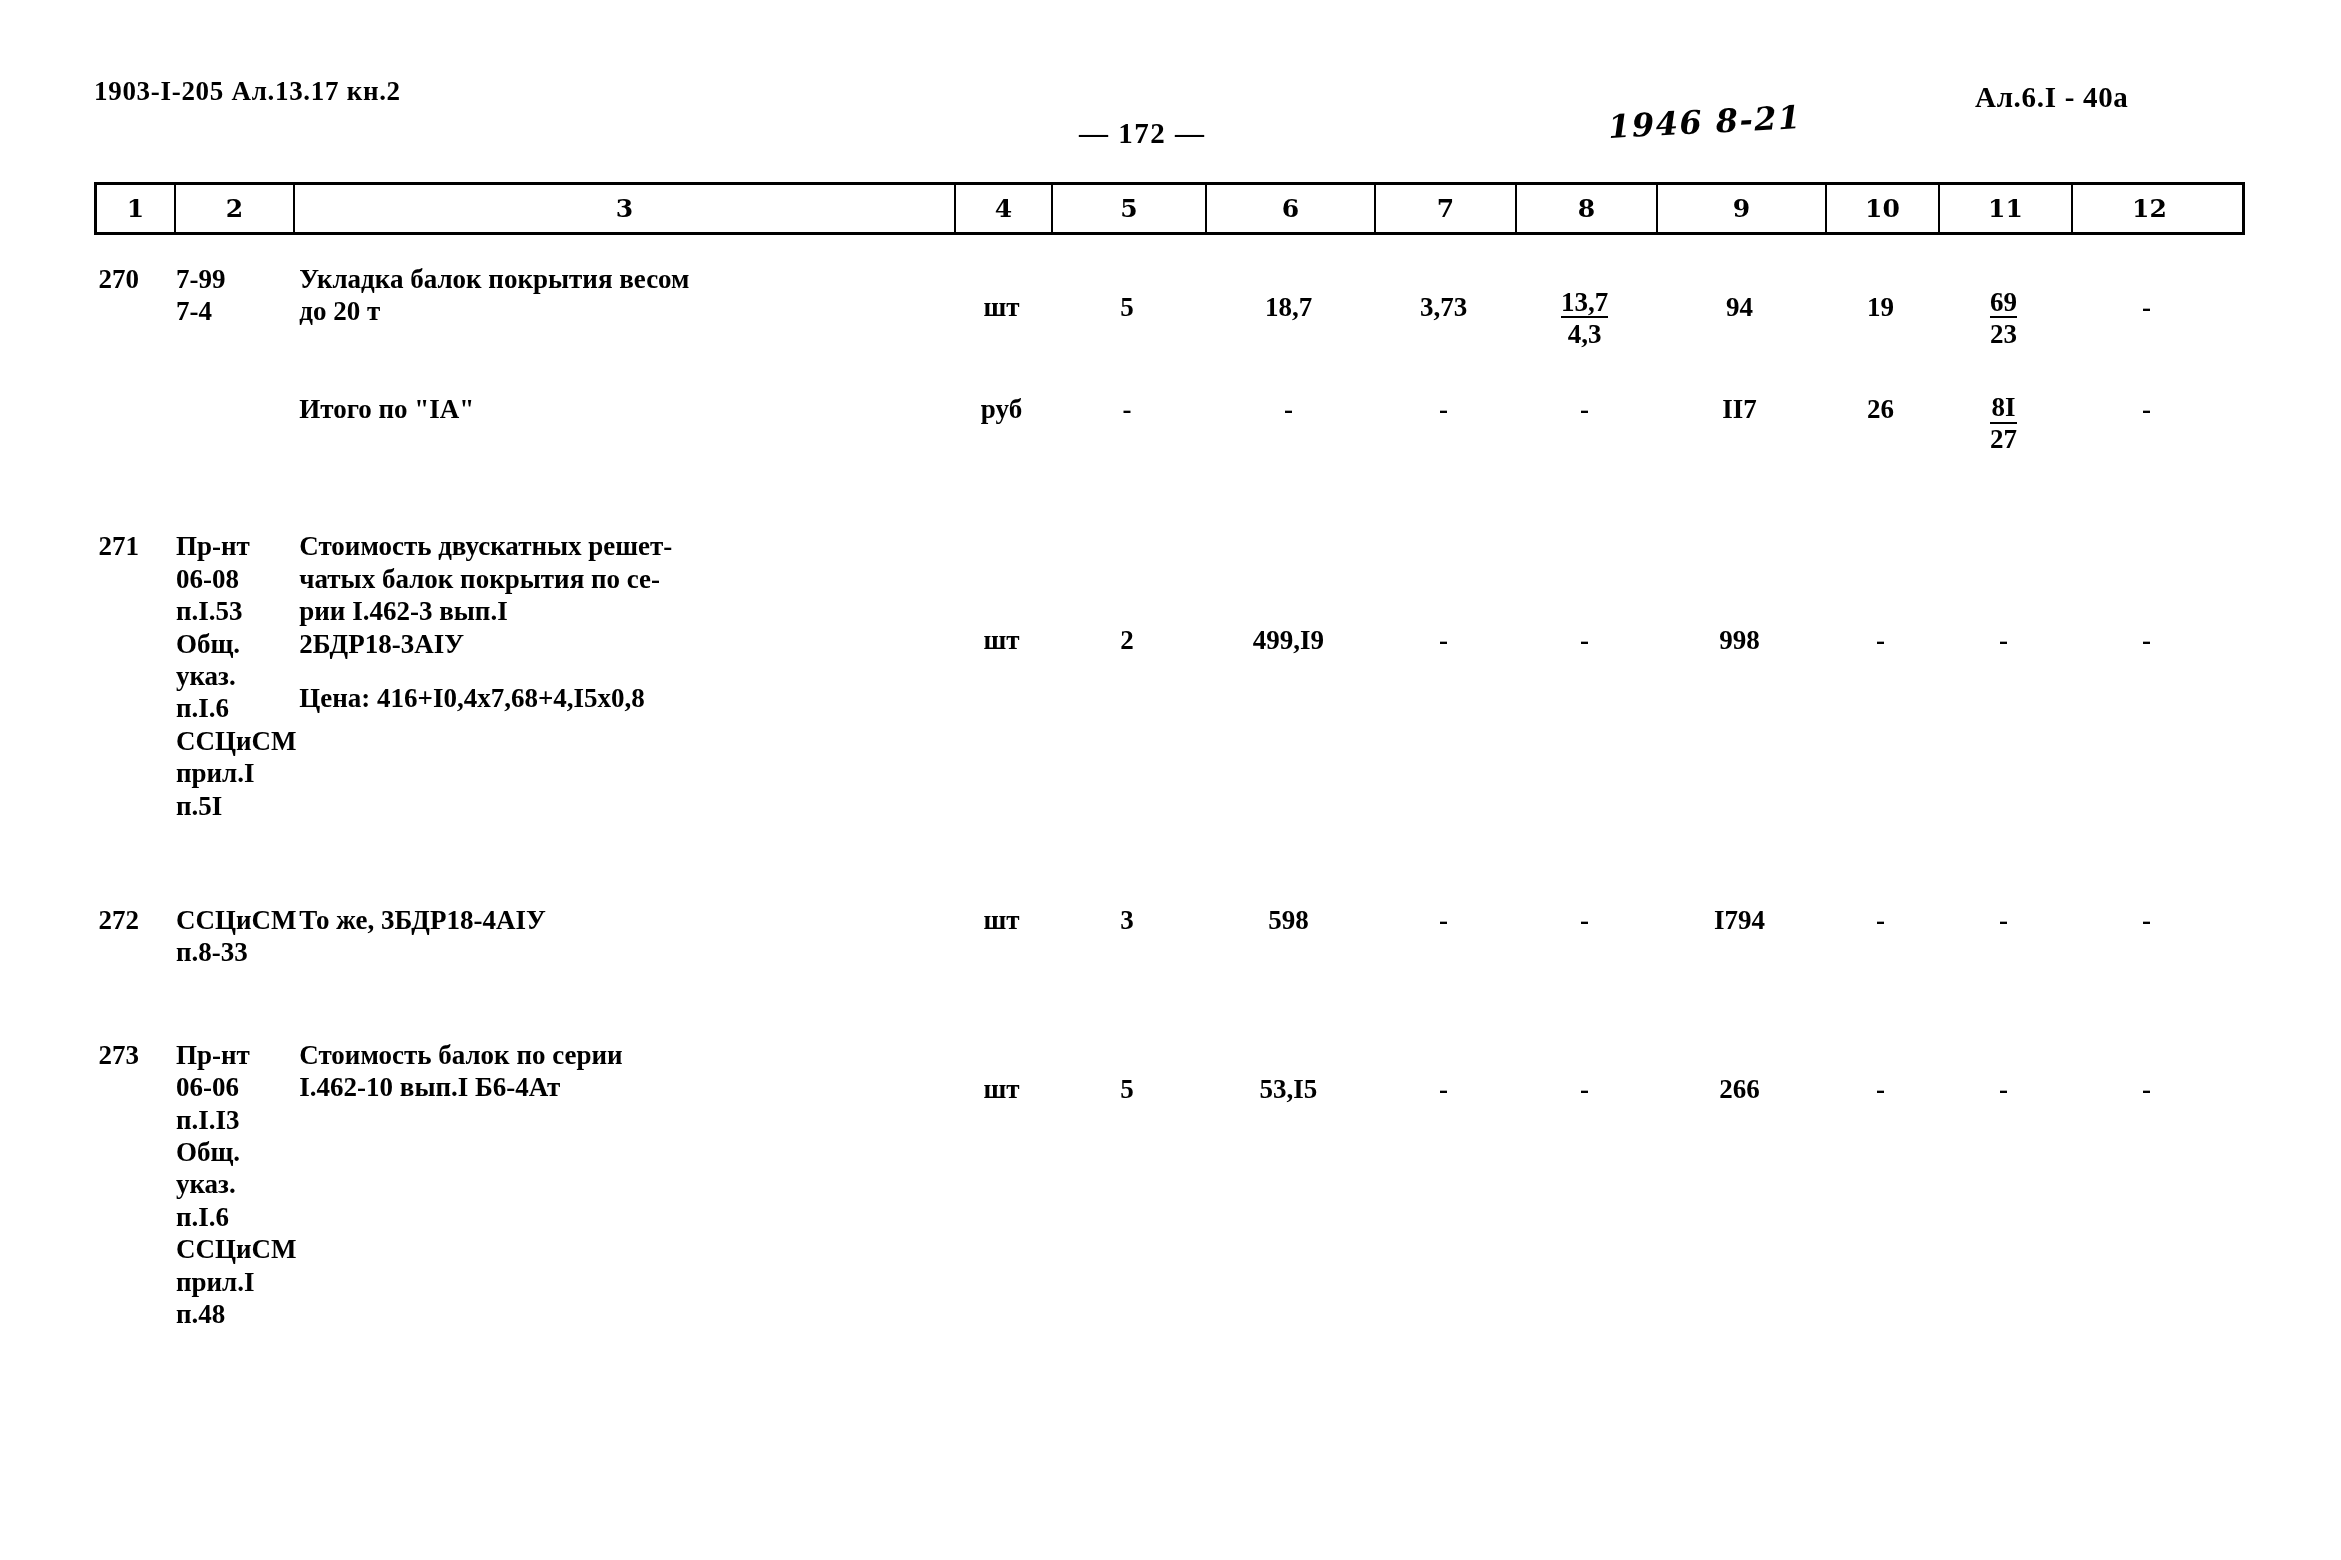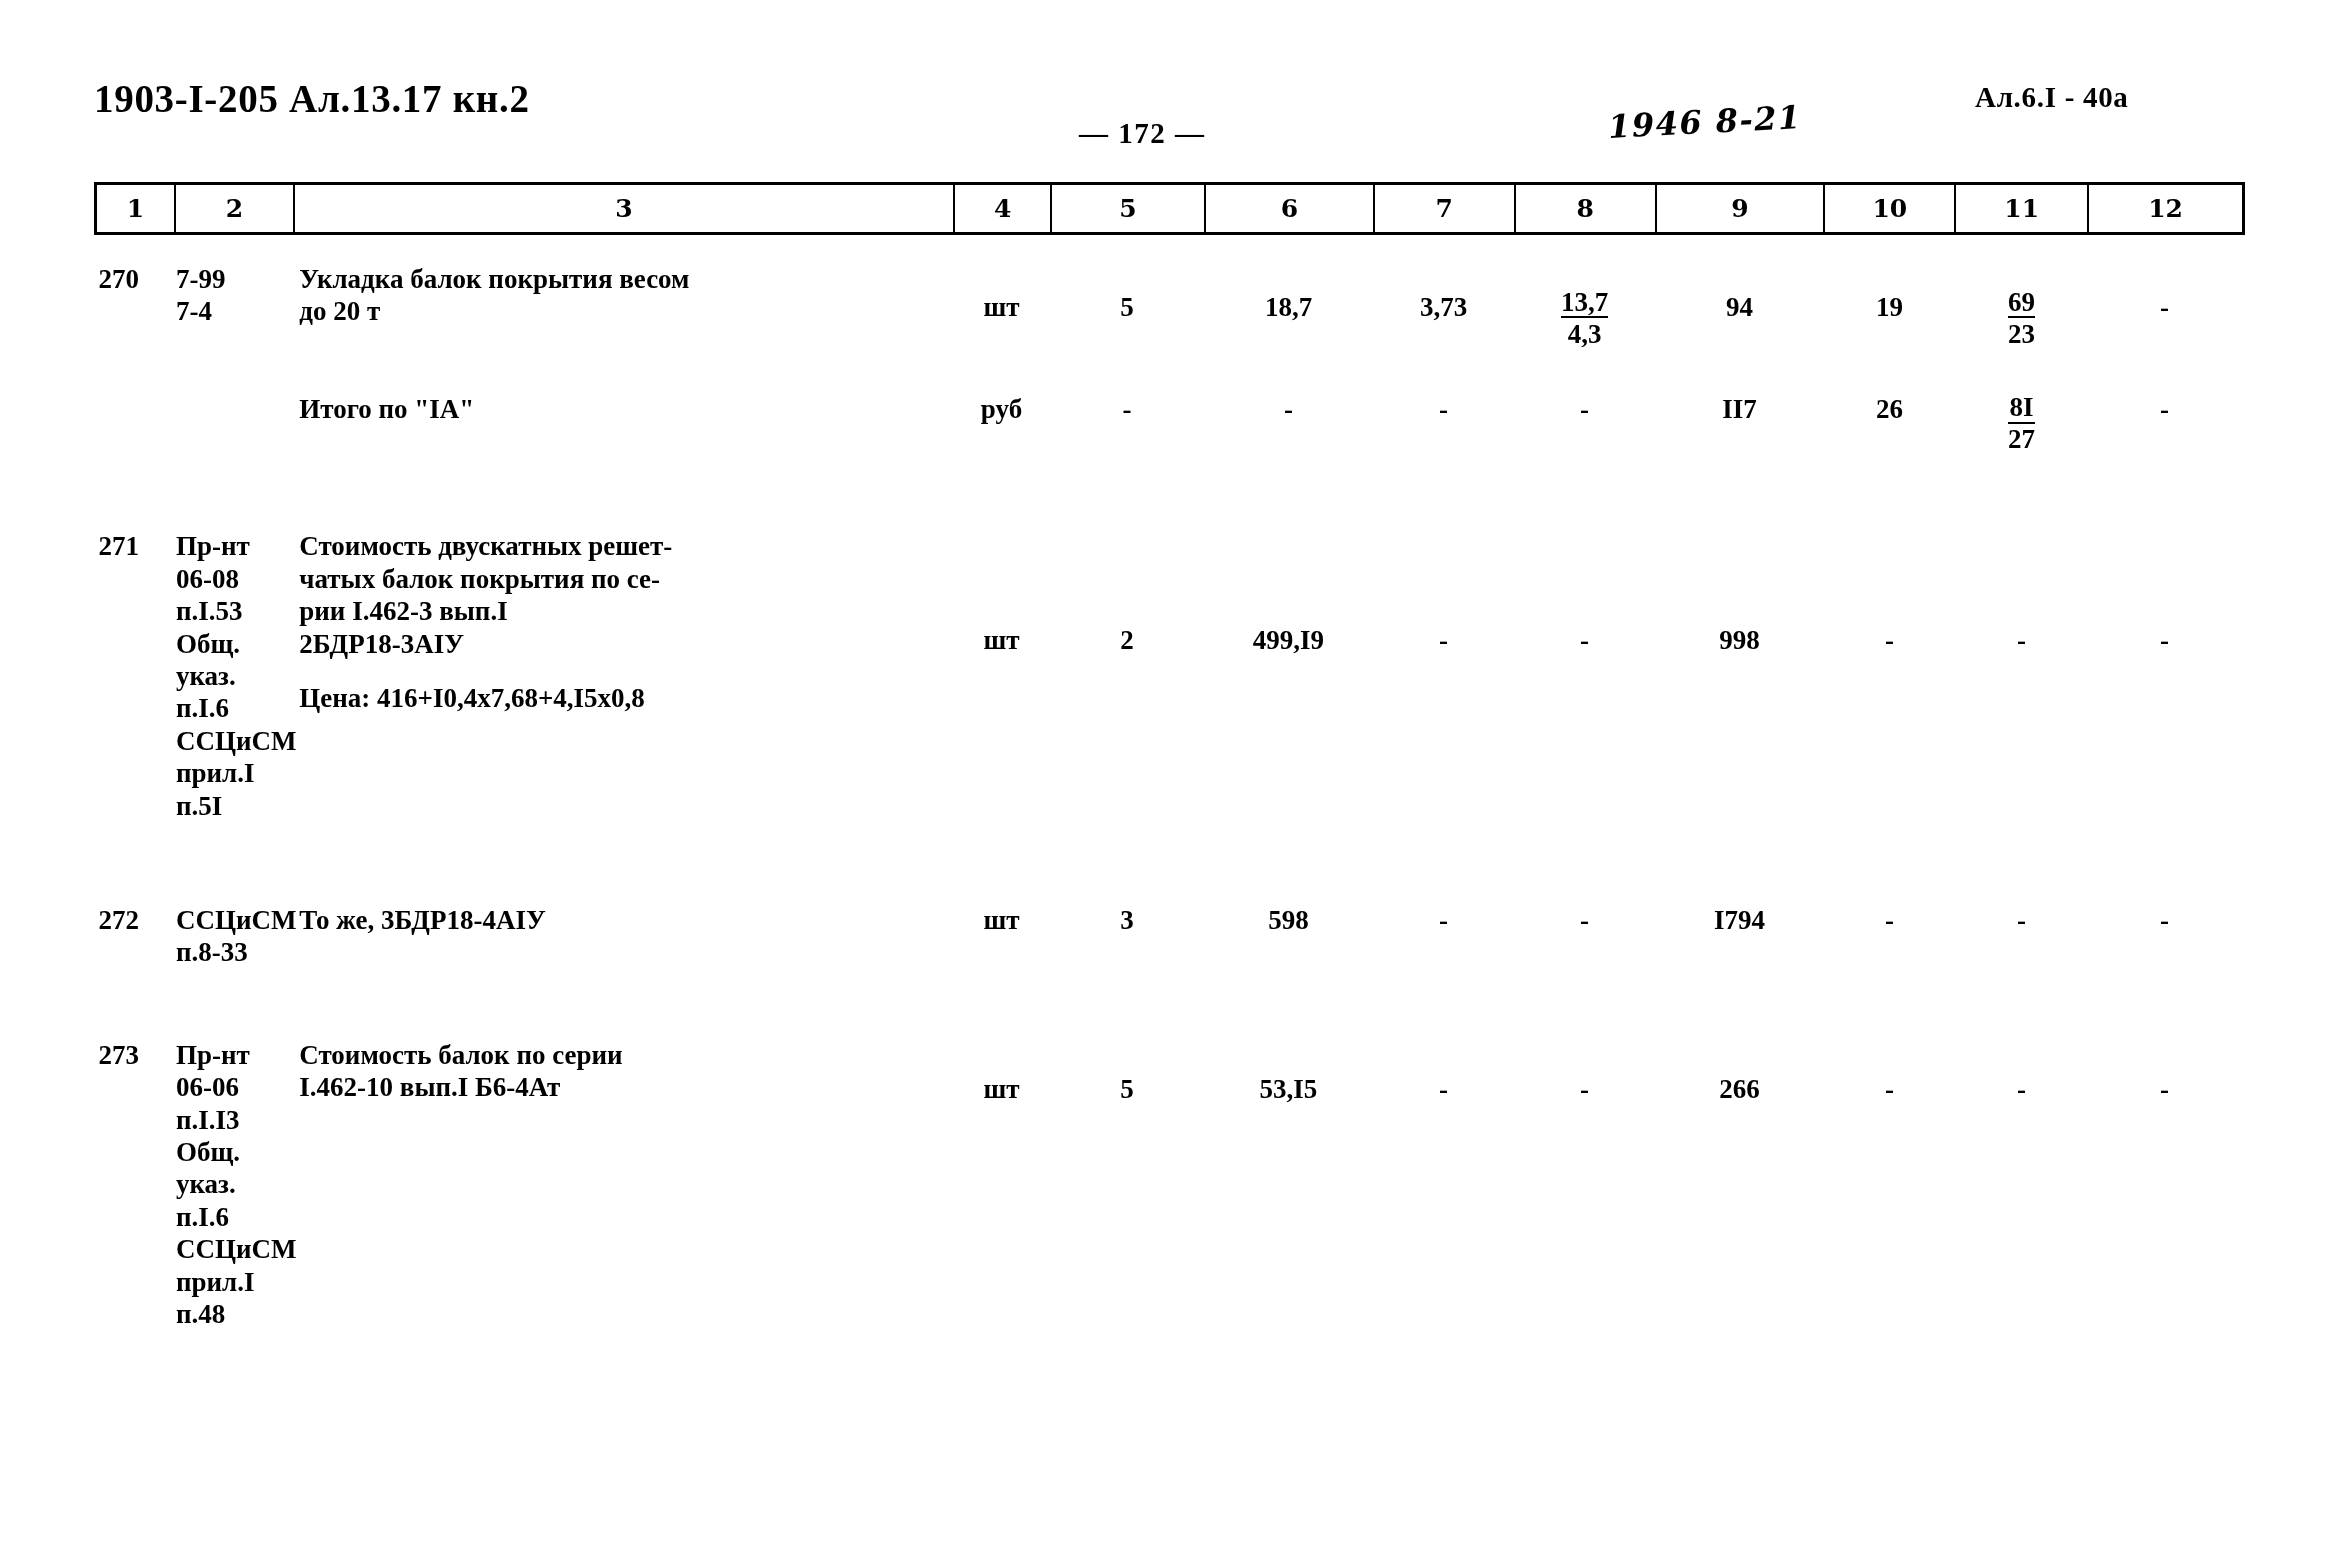--- a/index.html
+++ b/index.html
@@ -8,42 +8,42 @@
     background:#ffffff;
     font-family:"Liberation Serif", serif;
     color:#000000;
     position:relative;
     overflow:hidden;
   }
   .page{position:absolute;inset:0;}
 
   
   .hdr{position:absolute;white-space:nowrap;font-weight:bold;}
-  .hdr-left{left:94px;top:76px;font-size:39px;letter-spacing:0.7px;}
+  .hdr-left{left:94px;top:76px;font-size:27px;letter-spacing:0.7px;}
   .hdr-page{left:1079px;top:117px;font-size:29px;letter-spacing:1.5px;}
   .hdr-hand{left:1608px;top:103px;font-size:32px;font-style:italic;
             font-family:"DejaVu Serif",serif;transform:rotate(-3deg);letter-spacing:1.5px;}
   .hdr-right{left:1975px;top:81px;font-size:29px;letter-spacing:0.7px;}
 
   
   .colhead{
     position:absolute;left:94px;top:182px;width:2151px;height:53px;
     border:3.7px solid #000;box-sizing:border-box;display:flex;
   }
   .colhead .ch{
     border-right:2.9px solid #000;box-sizing:border-box;
     display:flex;align-items:center;justify-content:center;
     font-size:25px;font-weight:bold;font-family:"DejaVu Serif",serif;
   }
   .colhead .ch:last-child{border-right:none;}
 
   
   .w1{width:79px}.w2{width:119px}.w3{width:661px}.w4{width:97px}
   .w5{width:154px}.w6{width:169px}.w7{width:141px}.w8{width:141px}
-  .w9{width:169px}.w10{width:131px}.w11{width:133px}.w12{width:153px}
+  .w9{width:169px}.w10{width:113px}.w11{width:133px}.w12{width:153px}
 
   
   .body{position:absolute;left:94px;top:228px;width:2151px;}
   .row{display:flex;align-items:flex-start;}
   .cell{box-sizing:border-box;font-size:27px;line-height:1.20;
         font-weight:bold;font-family:"Liberation Serif",serif;}
   .c-num{text-align:left;padding-left:4.4px;}
   .c-ref{text-align:left;padding-left:2.9px;}
   .c-desc{text-align:left;padding-left:7.3px;}
   .c-ctr{text-align:center;}

